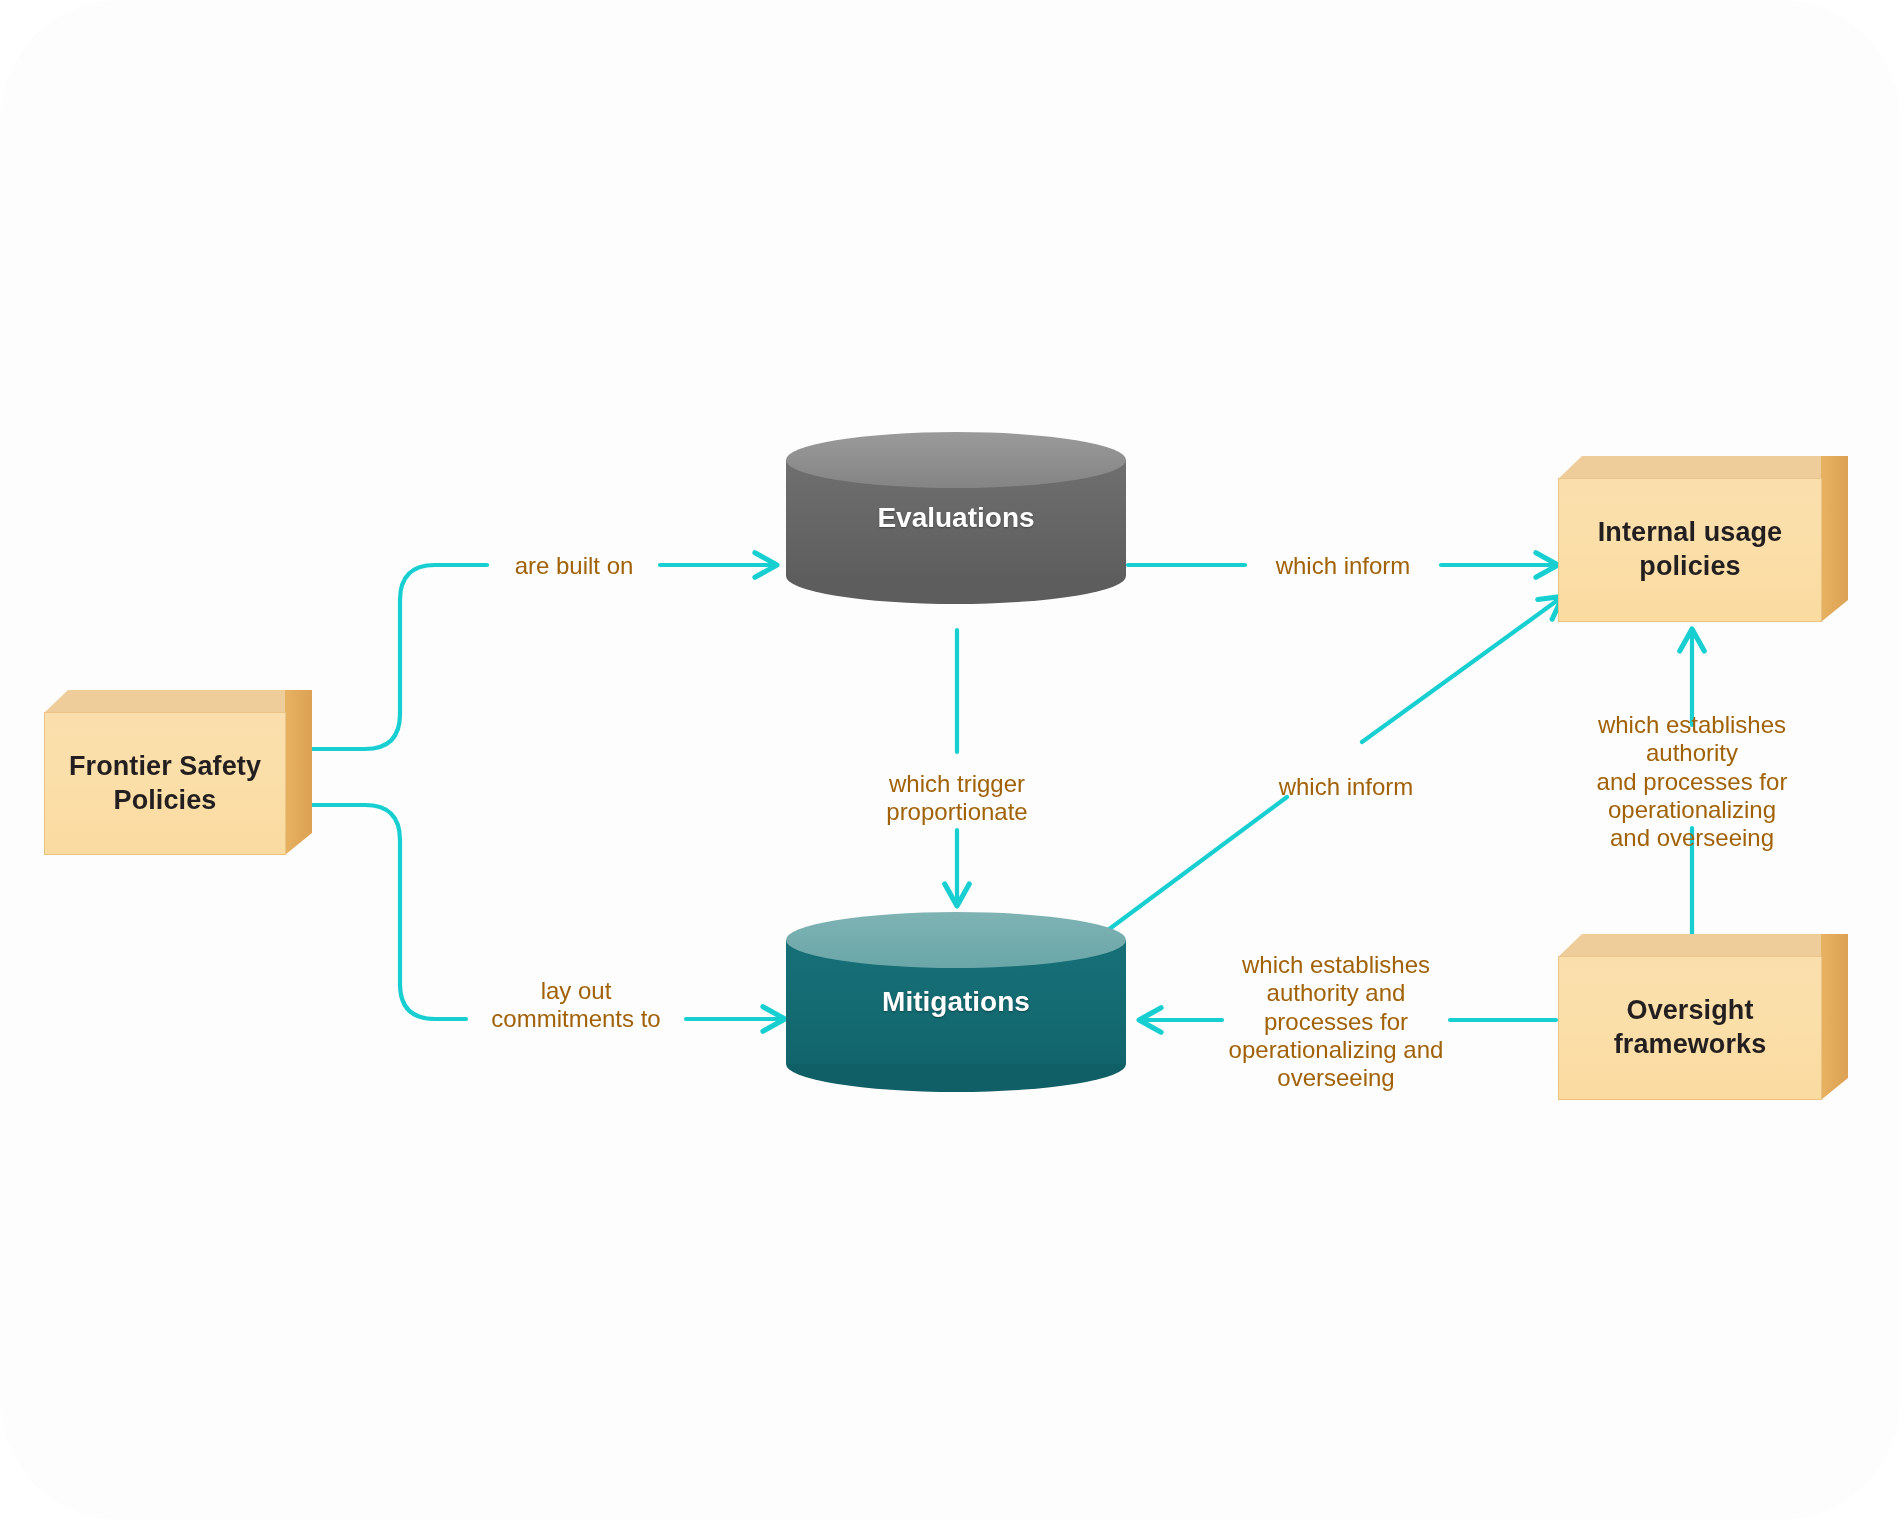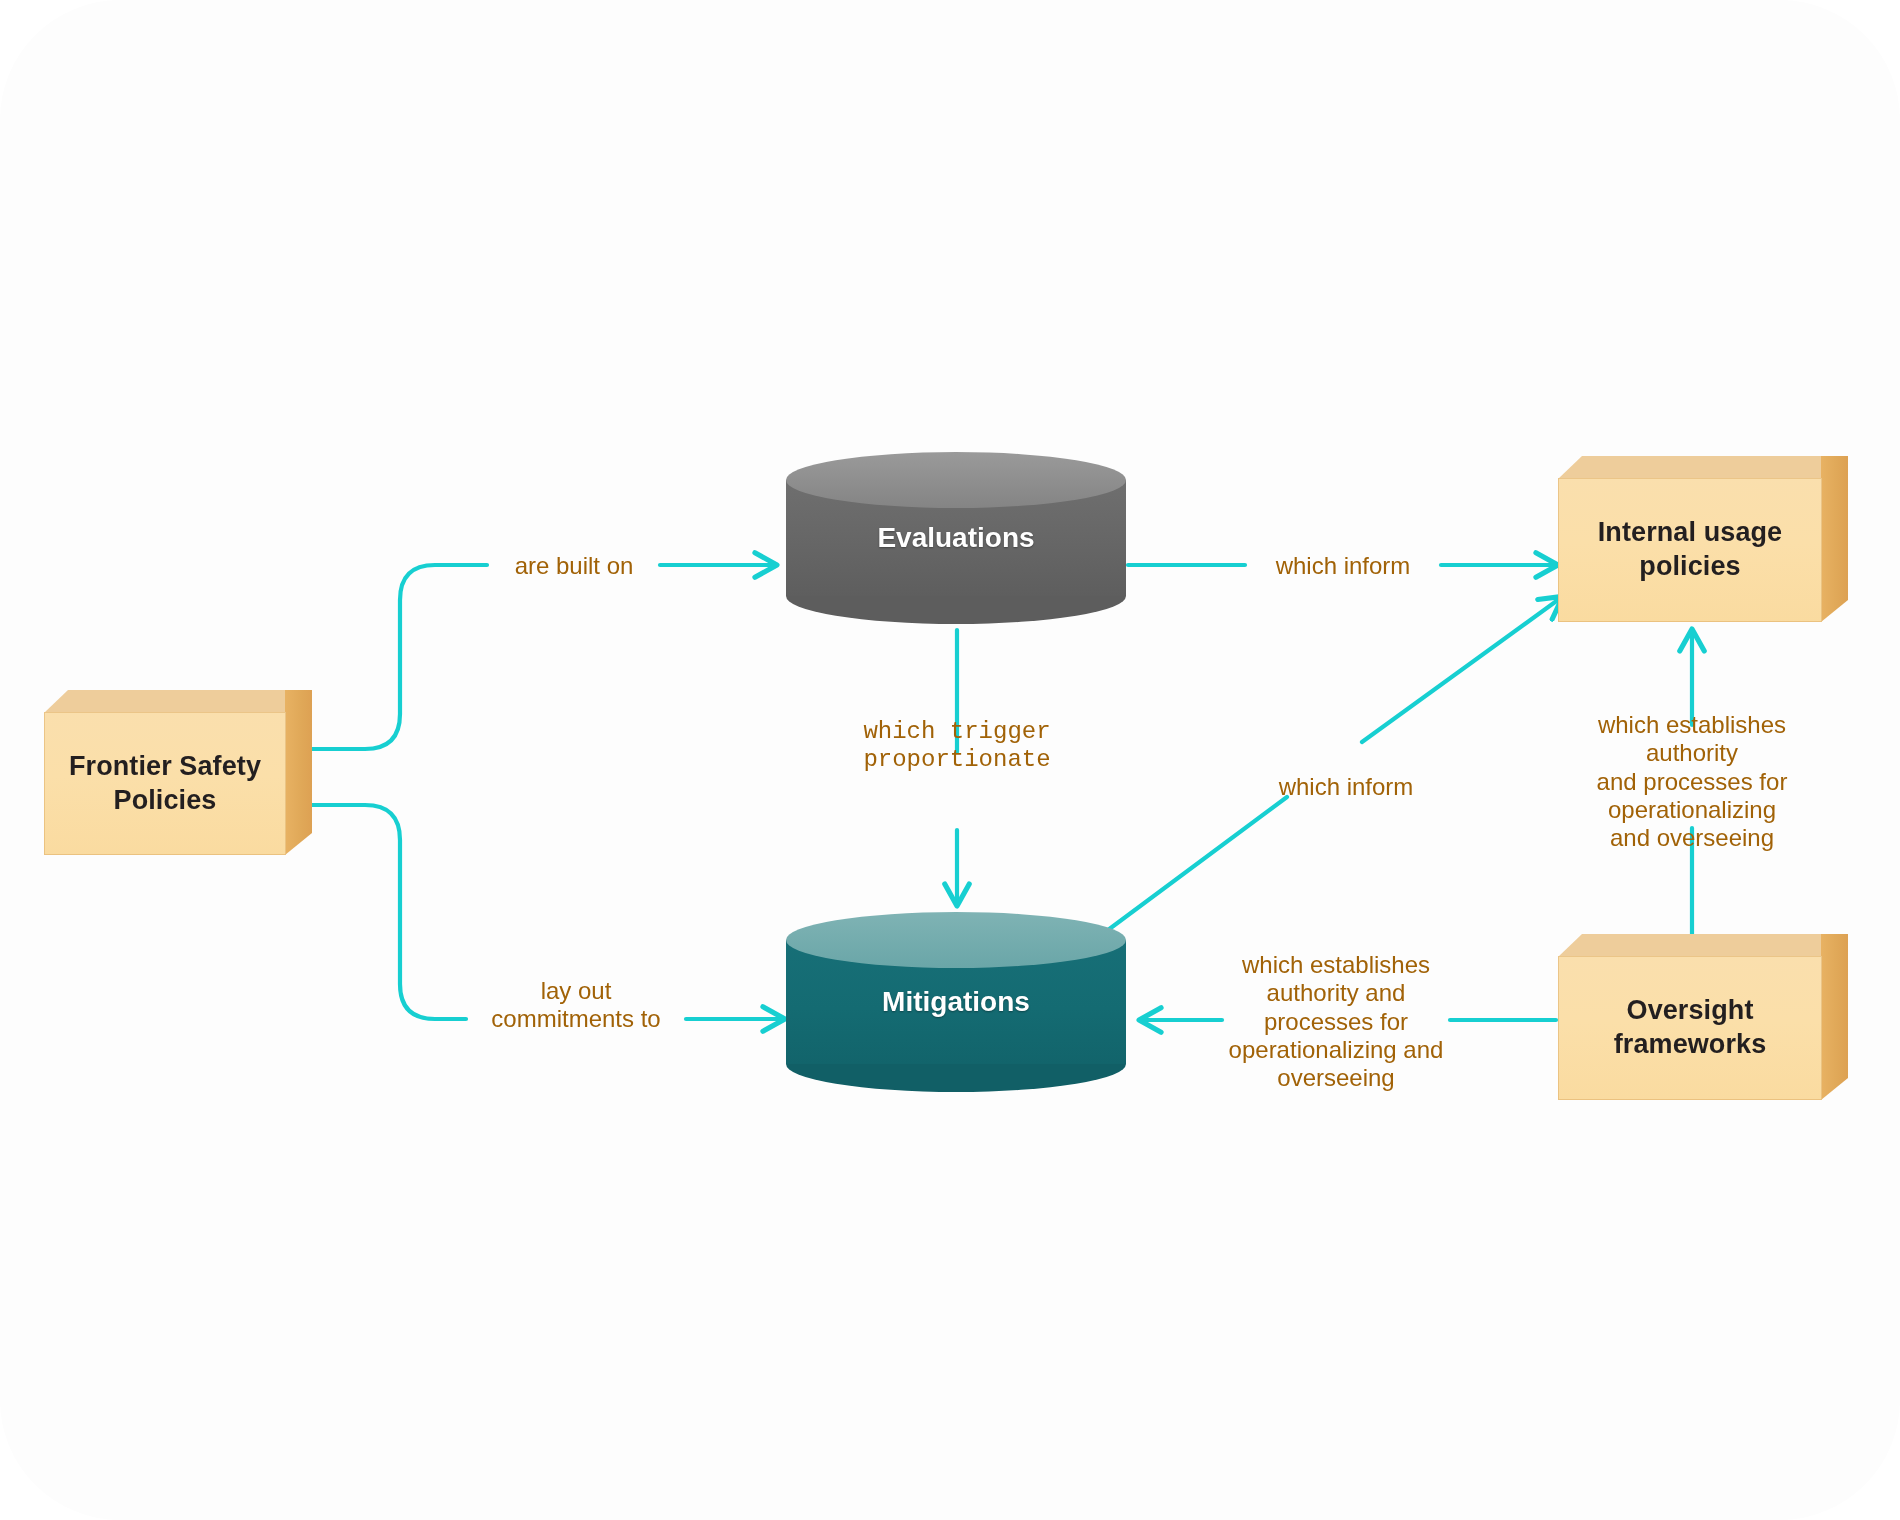--- a/index.html
+++ b/index.html
@@ -170,21 +170,21 @@
   </svg>
 
   <div class="cube" style="left:44px; top:690px; width:268px; height:165px;">
     <div class="face-top"></div>
     <div class="face-side"></div>
     <div class="face-front"></div>
     <div class="cube-label">Frontier Safety
 Policies</div>
   </div>
 
-  <div class="cyl gray" style="left:786px; top:452px; width:340px; height:172px;">
+  <div class="cyl gray" style="left:786px; top:432px; width:340px; height:172px;">
     <div class="cyl-bottom"></div>
     <div class="cyl-body"></div>
     <div class="cyl-top"></div>
     <div class="cyl-label">Evaluations</div>
   </div>
 
   <div class="cyl teal" style="left:786px; top:912px; width:340px; height:180px;">
     <div class="cyl-bottom"></div>
     <div class="cyl-body"></div>
     <div class="cyl-top"></div>
@@ -205,21 +205,21 @@
     <div class="face-front"></div>
     <div class="cube-label">Oversight
 frameworks</div>
   </div>
 
   <div class="elabel" style="left:574px; top:566px;">are built on</div>
 
   <div class="elabel" style="left:576px; top:1005px;">lay out
 commitments to</div>
 
-  <div class="elabel" style="left:957px; top:746px;font-family:Liberation Mono, monospace;">which trigger
+  <div class="elabel" style="left:957px; top:798px;">which trigger
 proportionate</div>
 
   <div class="elabel" style="left:1343px; top:566px;">which inform</div>
 
   <div class="elabel" style="left:1346px; top:787px;">which inform</div>
 
   <div class="elabel" style="left:1692px; top:782px;">which establishes authority
 and processes for
 operationalizing and overseeing</div>
 

